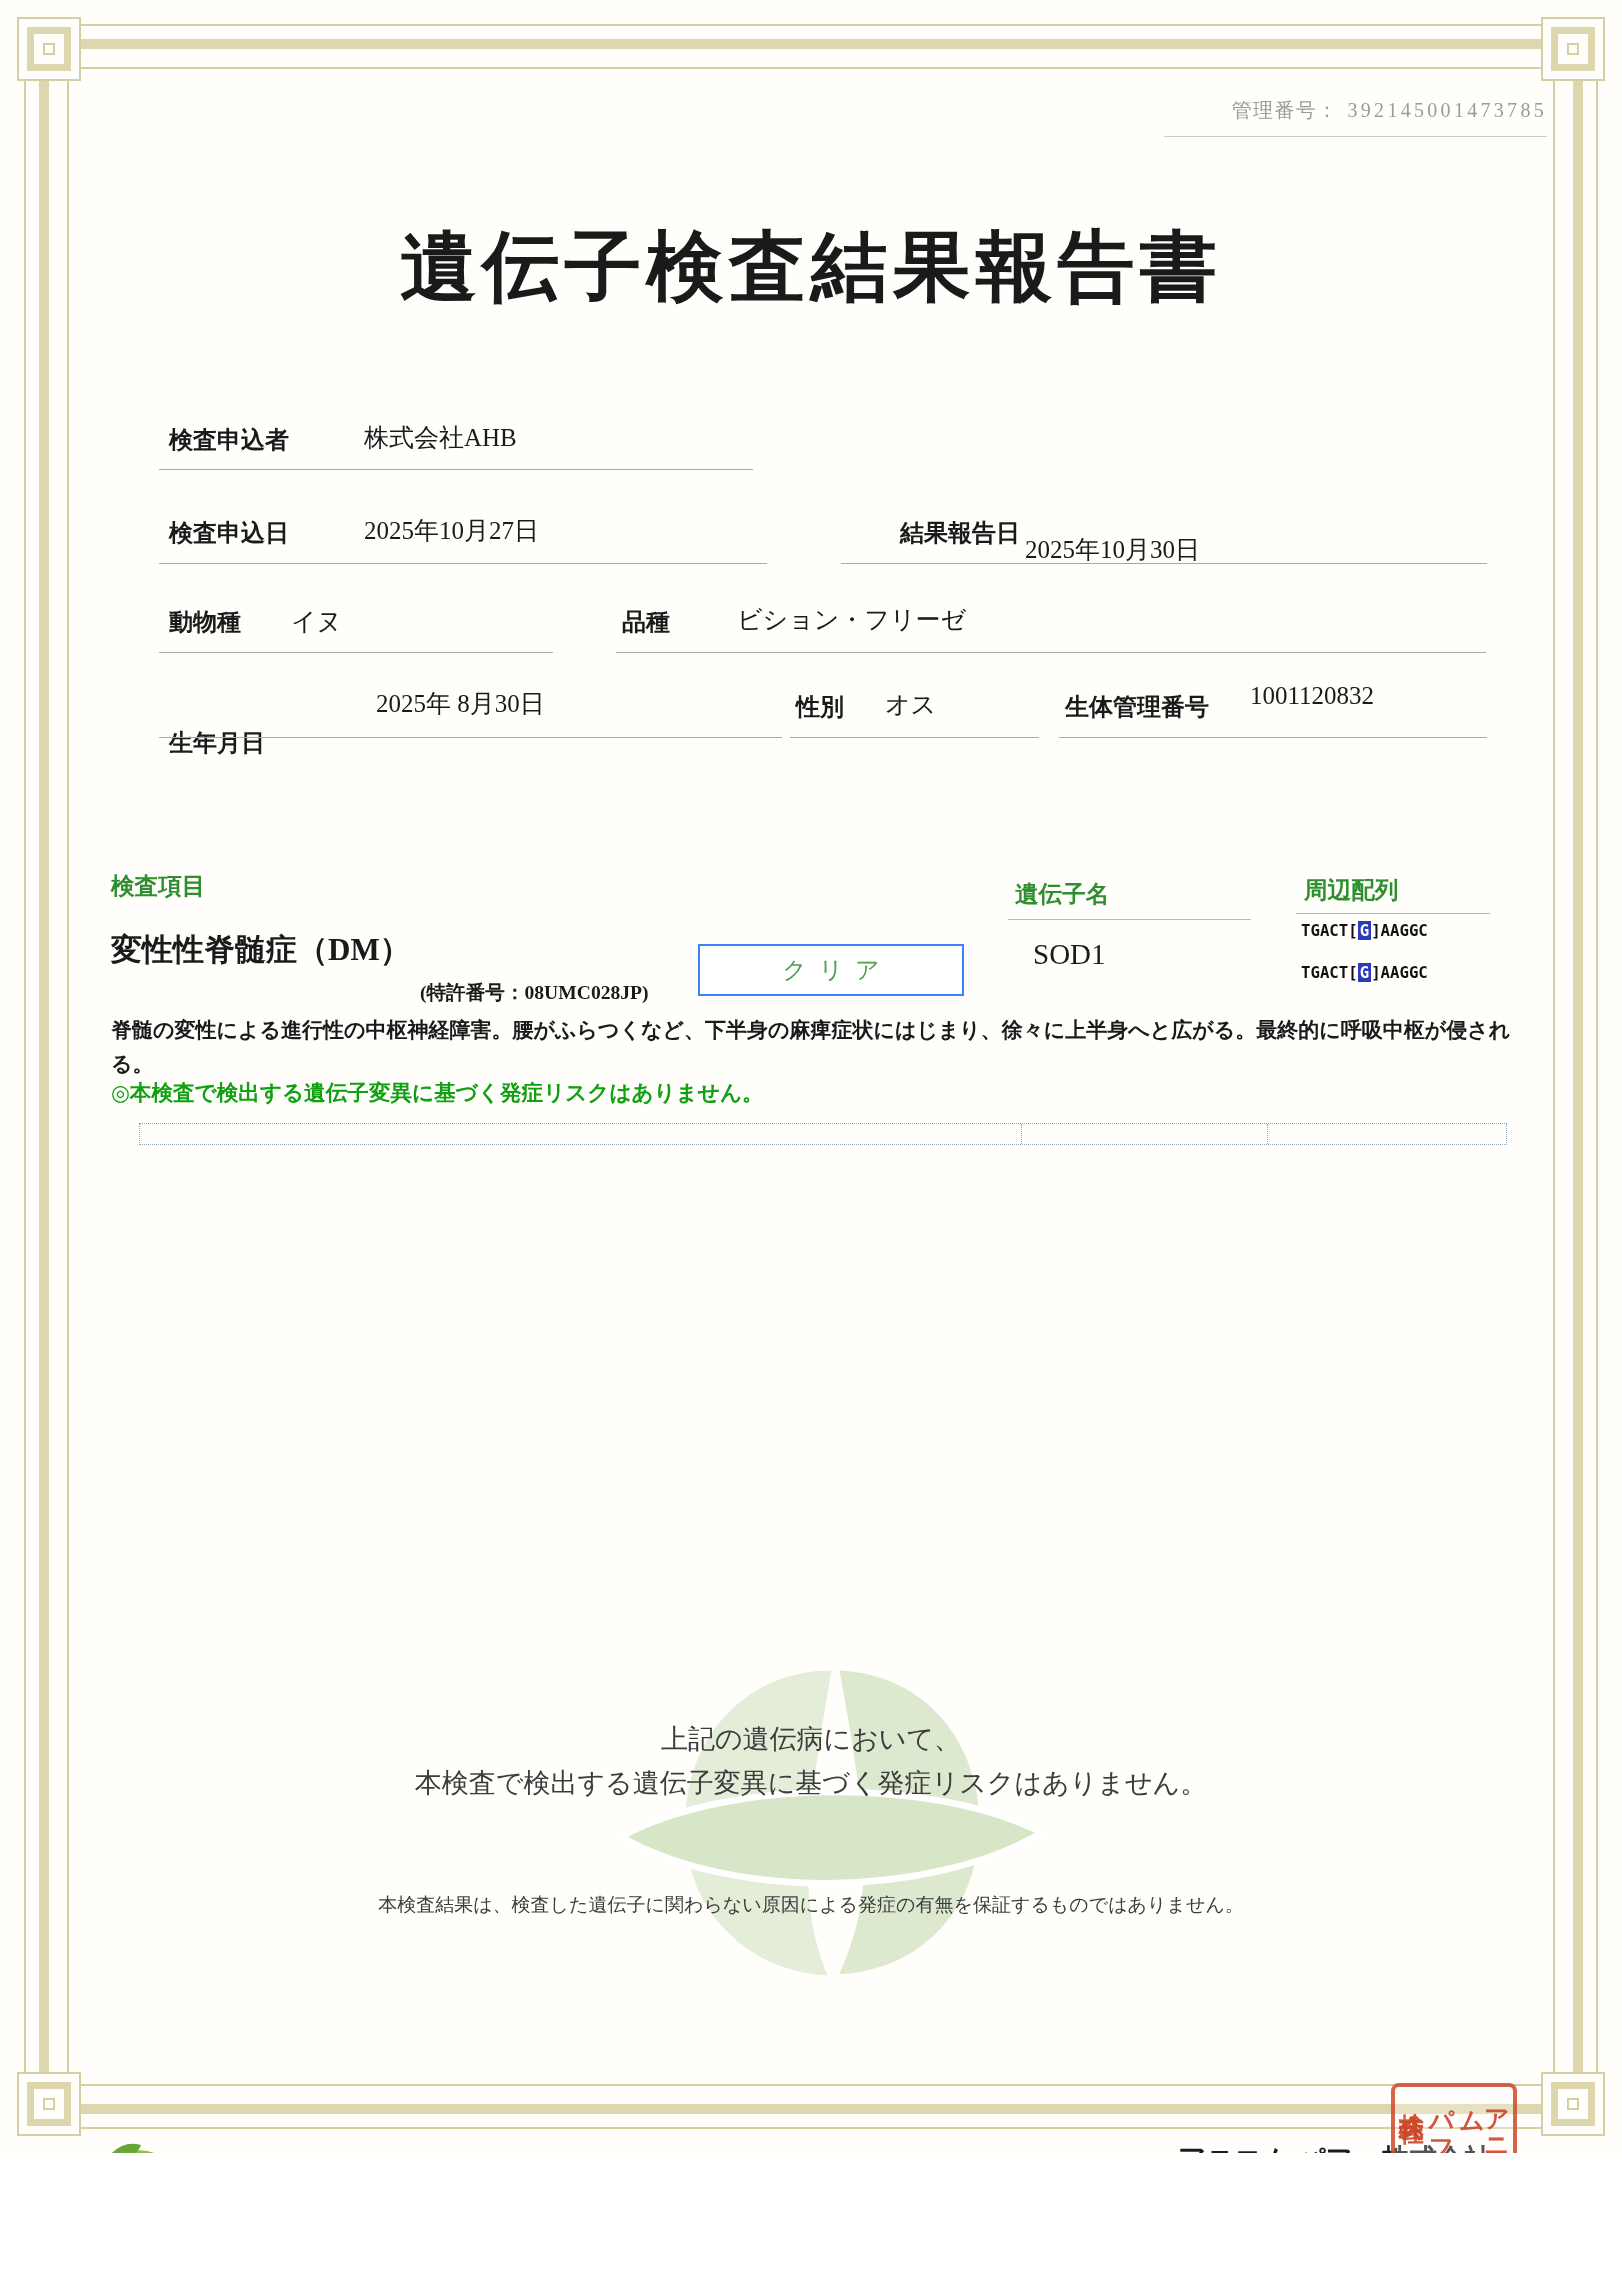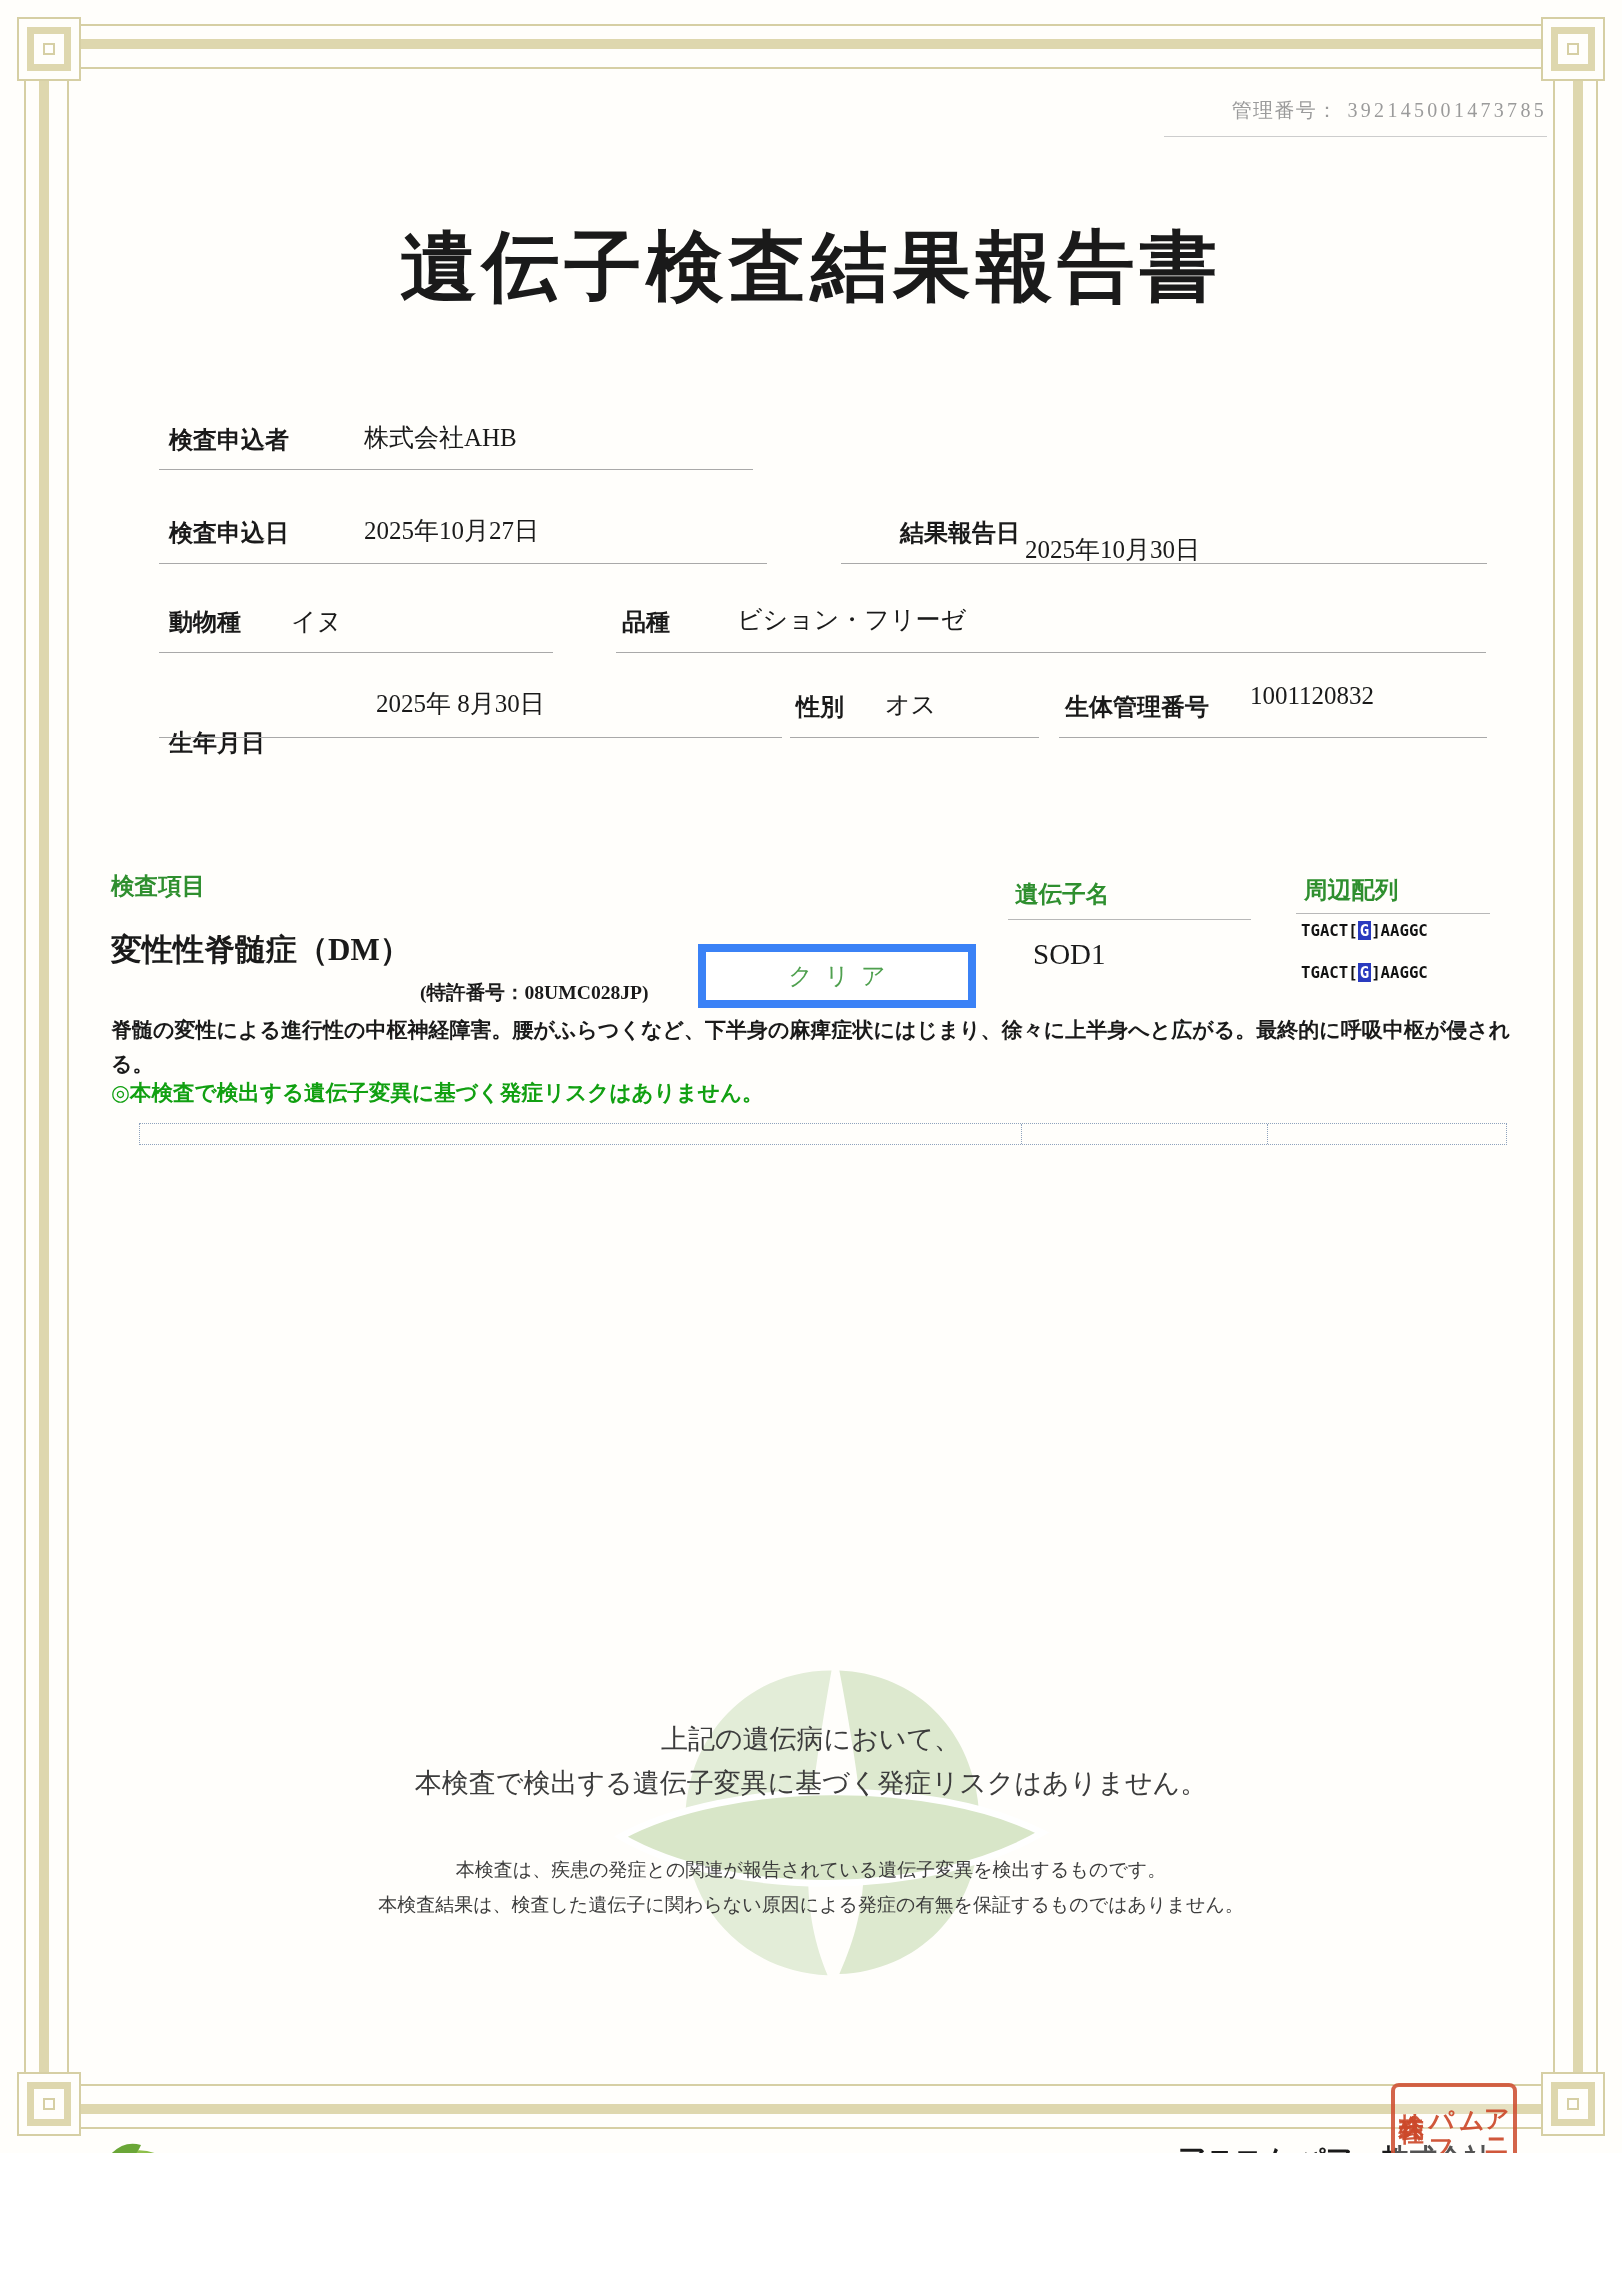--- a/index.html
+++ b/index.html
@@ -32,21 +32,21 @@
 
   .lbl{position:absolute;font-size:24px;font-weight:bold;white-space:nowrap;}
   .val{position:absolute;font-size:25px;white-space:nowrap;}
   .rule{position:absolute;height:1.3px;background:#a9a9a9;}
   .rule-thin{position:absolute;height:1.3px;background:#b8b8b8;}
 
   .ghead{position:absolute;font-size:23.6px;font-weight:bold;color:#2f8f2f;white-space:nowrap;}
   .disease{position:absolute;left:111px;top:929px;font-size:31px;font-weight:bold;white-space:nowrap;}
   .patent{position:absolute;left:420px;top:979px;font-size:19.6px;font-weight:bold;white-space:nowrap;}
   .result-box{position:absolute;left:698px;top:944px;width:262px;height:48px;
-              border:8px solid #3b82f6;display:flex;align-items:center;justify-content:center;background:#fff;}
+              border:2px solid #3b82f6;display:flex;align-items:center;justify-content:center;background:#fff;}
   .result-text{color:#4fa04f;font-size:24px;letter-spacing:11.8px;padding-left:11.8px;}
   .gene{position:absolute;left:1033px;top:938px;font-size:29px;white-space:nowrap;}
   .seq{position:absolute;left:1301px;font-family:"DejaVu Sans Mono",monospace;
        font-size:15.7px;font-weight:bold;white-space:nowrap;color:#111;}
   .seq .allele{background:#2a3bbf;color:#ffffff;padding:0 2px;}
   .seq .br{font-weight:bold;}
 
   .desc{position:absolute;left:111px;top:1014px;width:1436px;font-size:21px;font-weight:bold;line-height:1.6;}
   .risk{position:absolute;left:111px;top:1078px;font-size:21.6px;font-weight:bold;color:#11a011;white-space:nowrap;}
 
@@ -156,21 +156,20 @@
   <div class="watermark">
     <svg width="445" height="373" viewBox="0 0 680 570">
       <path d="M340 48 C 208 48, 116 152, 116 284 C 116 414, 210 508, 334 514 C 296 420, 290 330, 340 48 Z" fill="#e3edd8"></path>
       <path d="M352 48 C 484 54, 568 158, 566 288 C 564 418, 470 508, 352 512 C 400 404, 404 324, 352 48 Z" fill="#dde9cf"></path>
       <path d="M18 302 C 184 212, 496 212, 662 296 C 486 398, 184 398, 18 302 Z" fill="#d8e6c8" stroke="#ffffff" stroke-width="10"></path>
     </svg>
   </div>
 
   <div class="sum sum1">上記の遺伝病において、</div>
   <div class="sum sum2">本検査で検出する遺伝子変異に基づく発症リスクはありません。</div>
-  <div class="note note1">本検査は、疾患の発症との関連が報告されている遺伝子変異を検出するものです。</div>
   <div class="note note2">本検査結果は、検査した遺伝子に関わらない原因による発症の有無を保証するものではありません。</div>
 
   <div class="logo-badge">
     <svg width="105" height="105" viewBox="0 0 120 120">
       <defs>
         <radialGradient id="lg" cx="35%" cy="30%" r="80%">
           <stop offset="0%" stop-color="#b5d36a"></stop>
           <stop offset="60%" stop-color="#7fb83e"></stop>
           <stop offset="100%" stop-color="#5f9c2e"></stop>
         </radialGradient>

